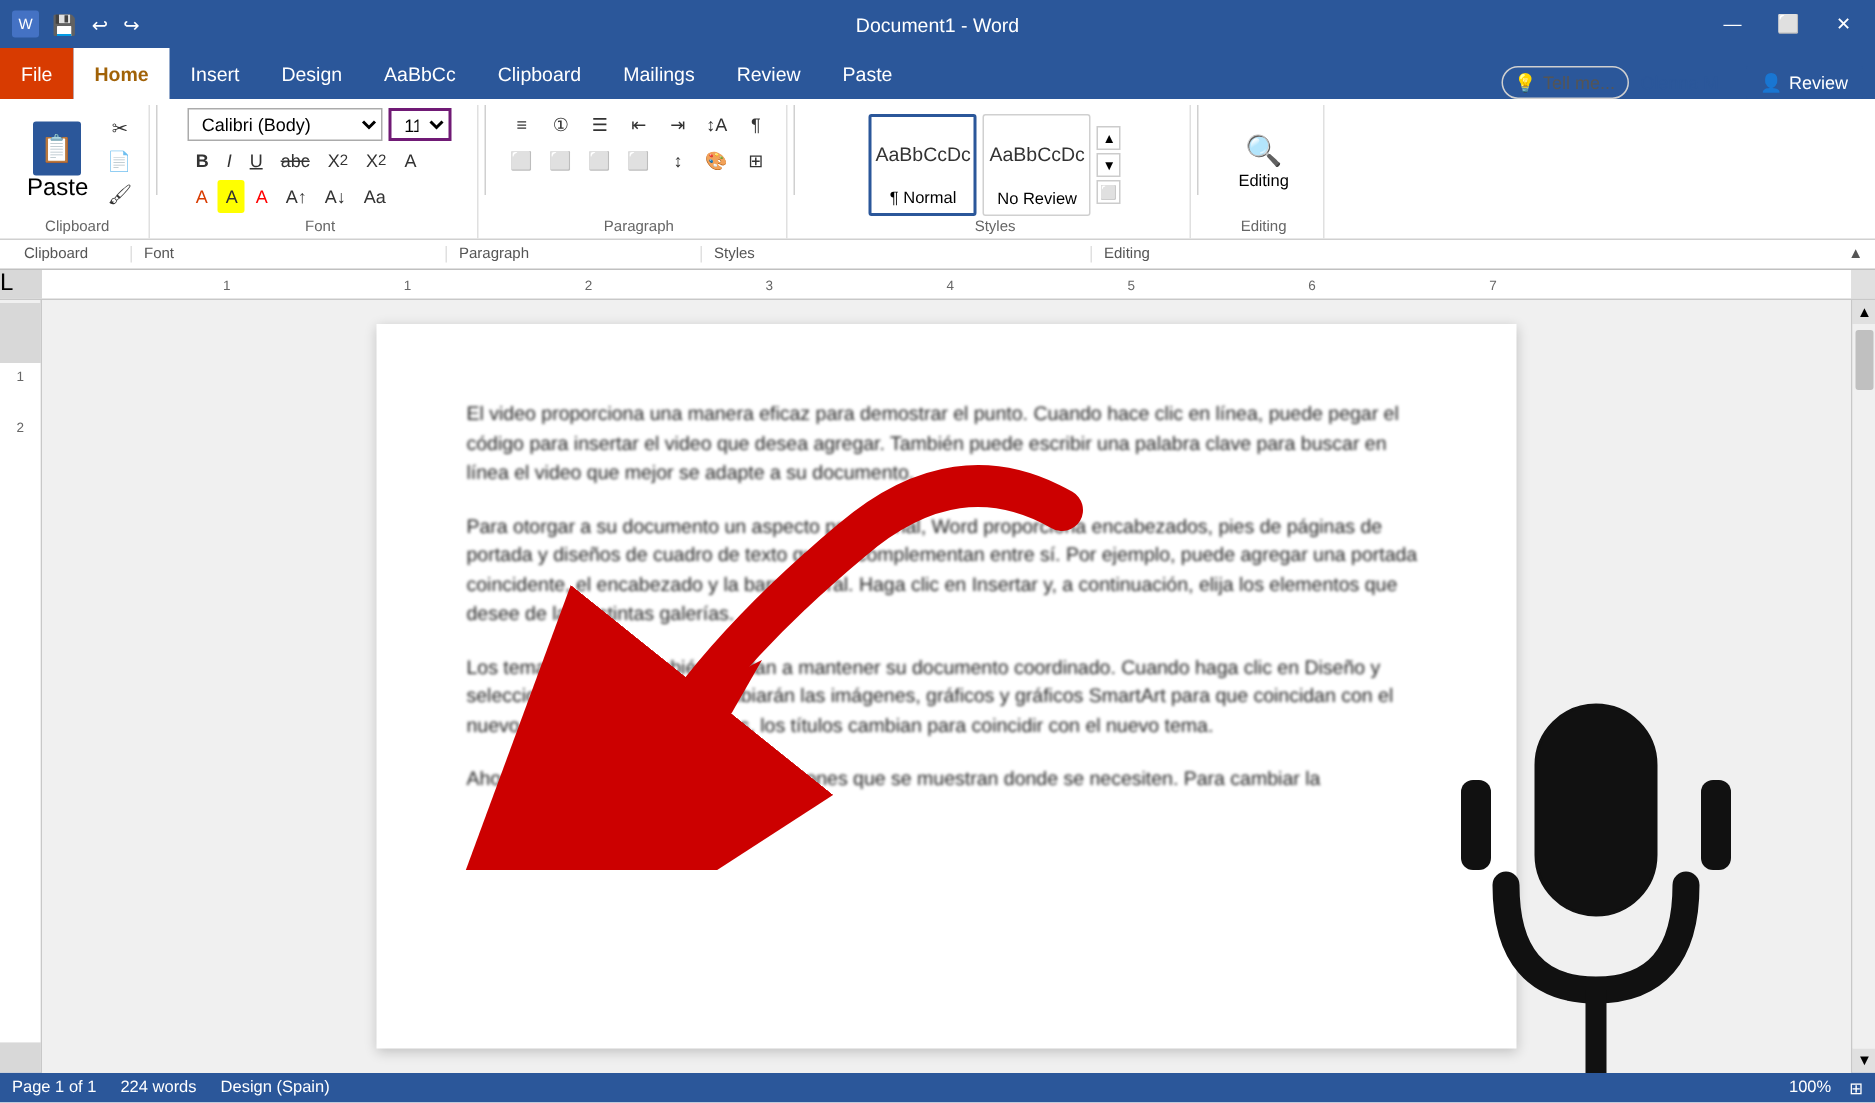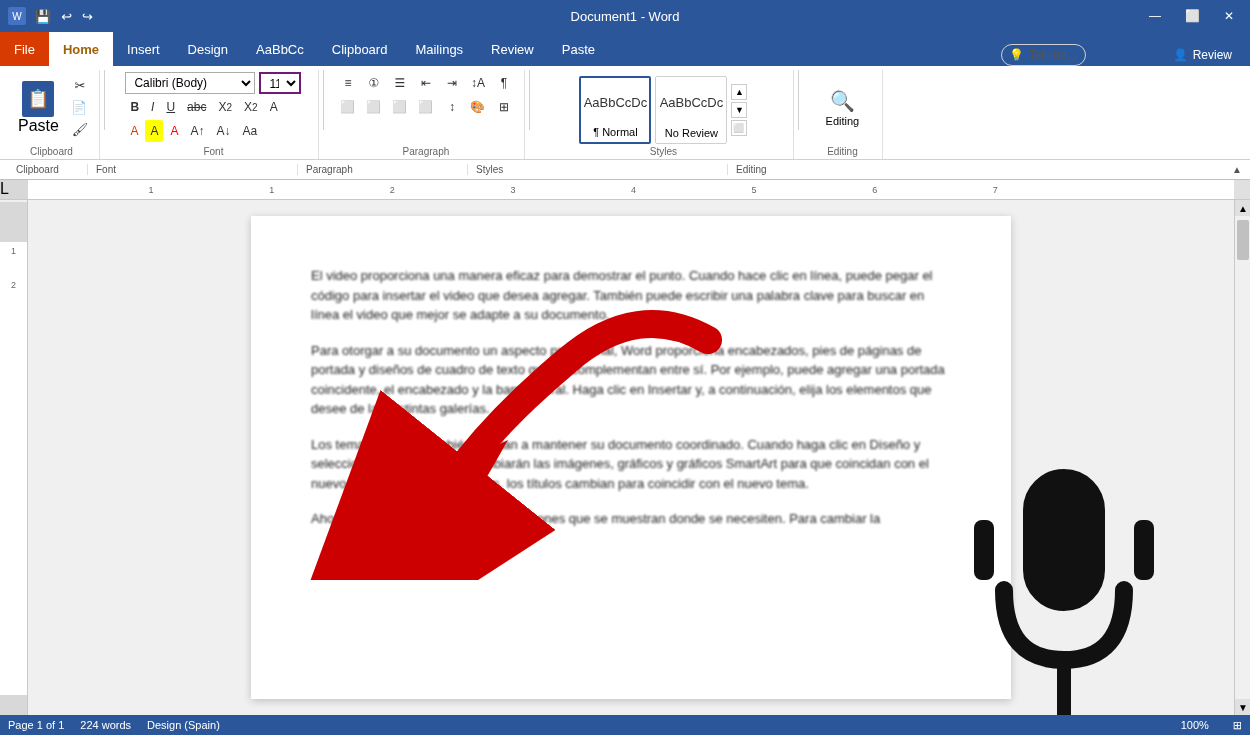--- a/index.html
+++ b/index.html
@@ -305,21 +305,21 @@
     .status-bar {
       height: 20px;
       background: #2b579a;
       color: white;
       font-size: 11px;
       display: flex;
       align-items: center;
       padding: 0 8px;
       gap: 16px;
     }
-    .status-right { margin-left: auto; display: flex; gap: 24px; align-items: center; }
+    .status-right { margin-left: auto; display: flex; gap: 12px; align-items: center; }
 
     
     .arrow-overlay {
       position: absolute;
       top: 80px;
       left: 260px;
       width: 500px;
       height: 300px;
       pointer-events: none;
       z-index: 10;

